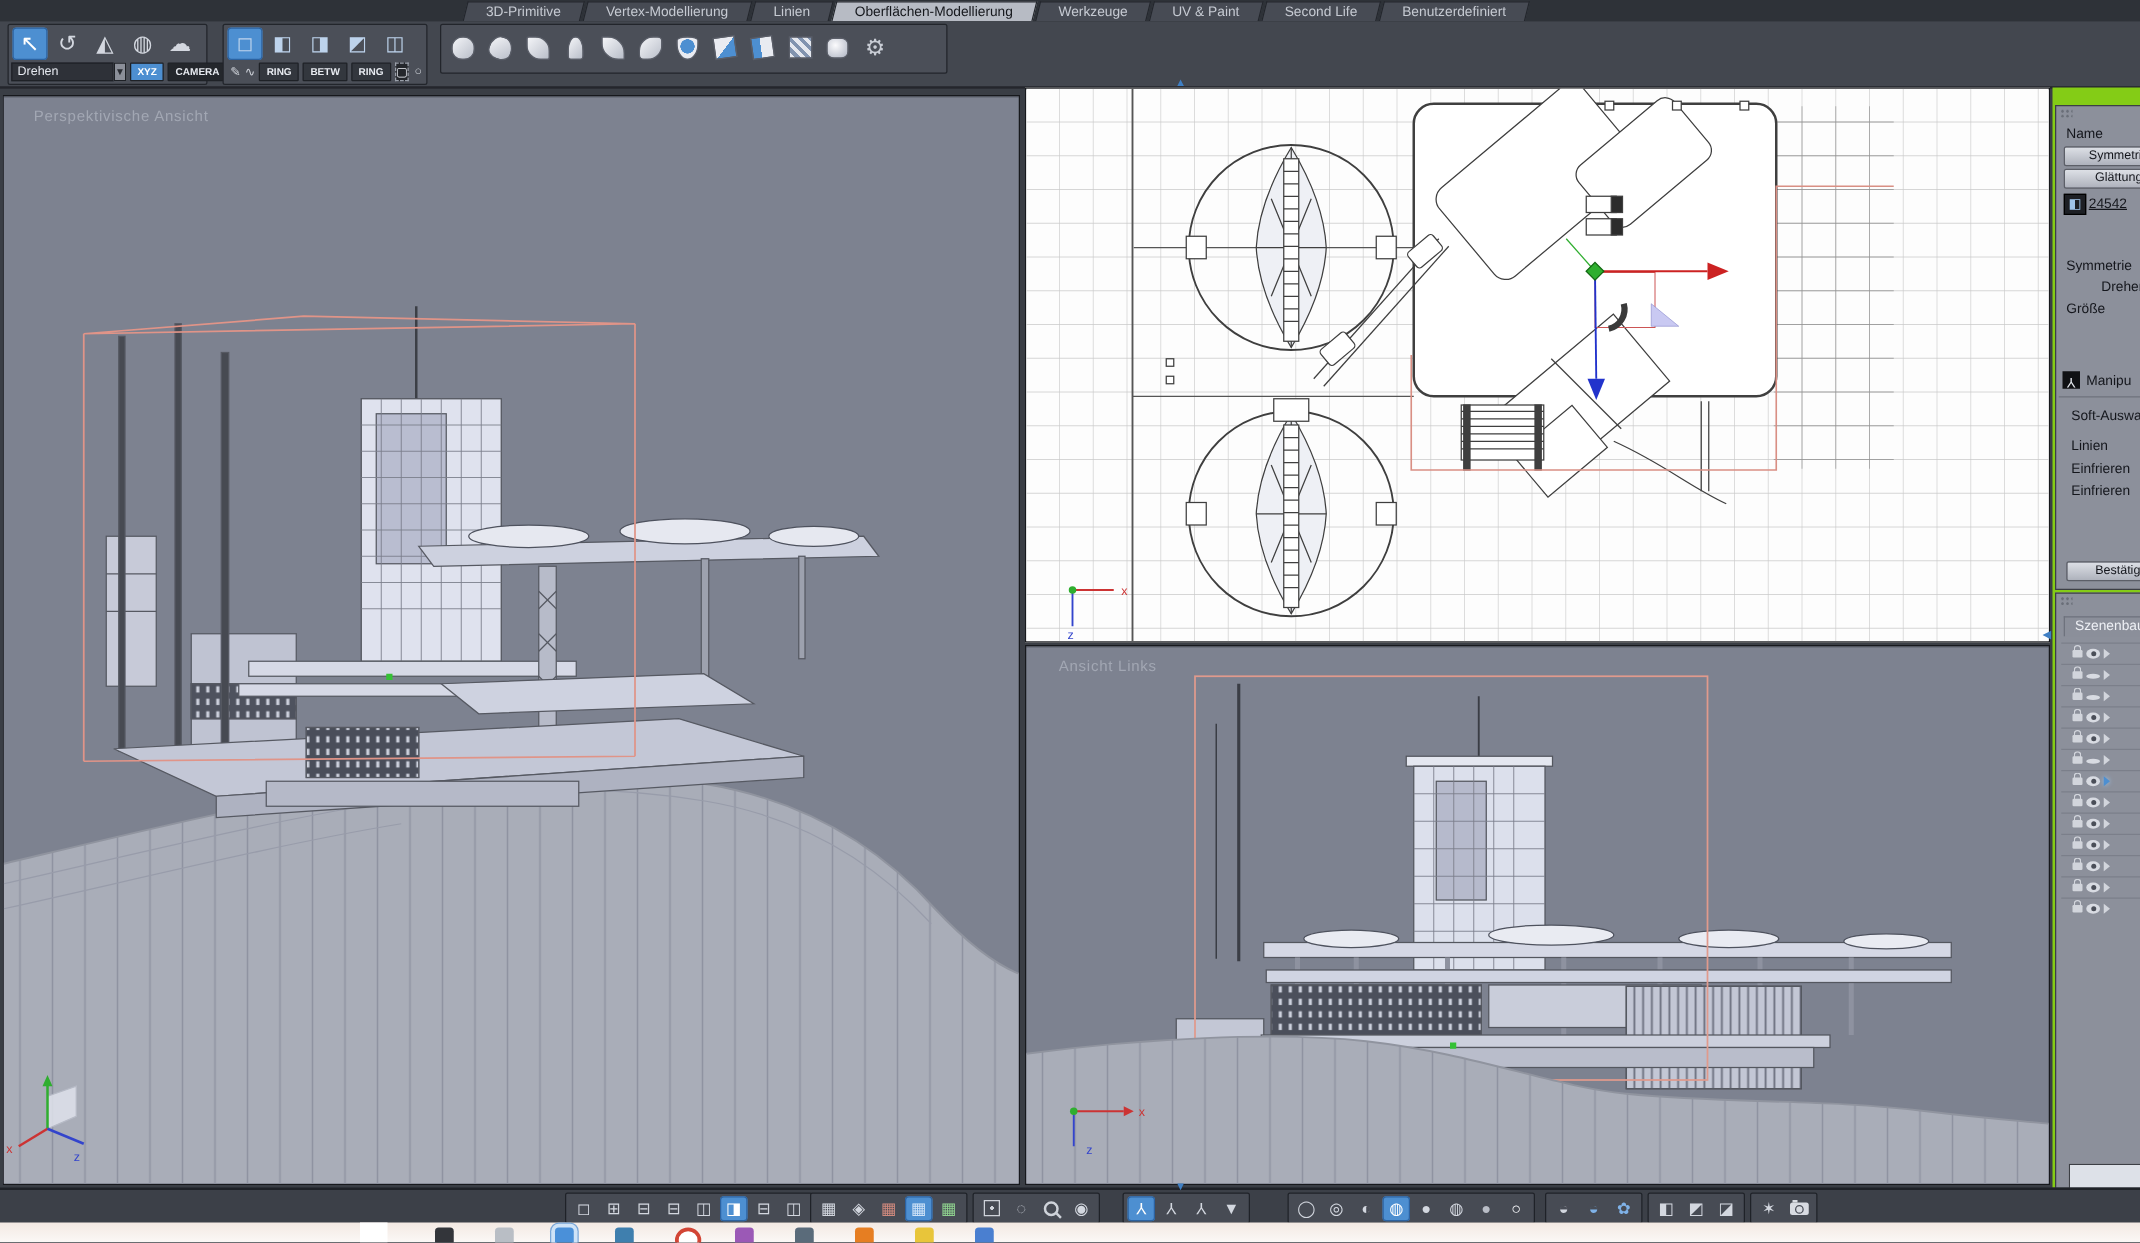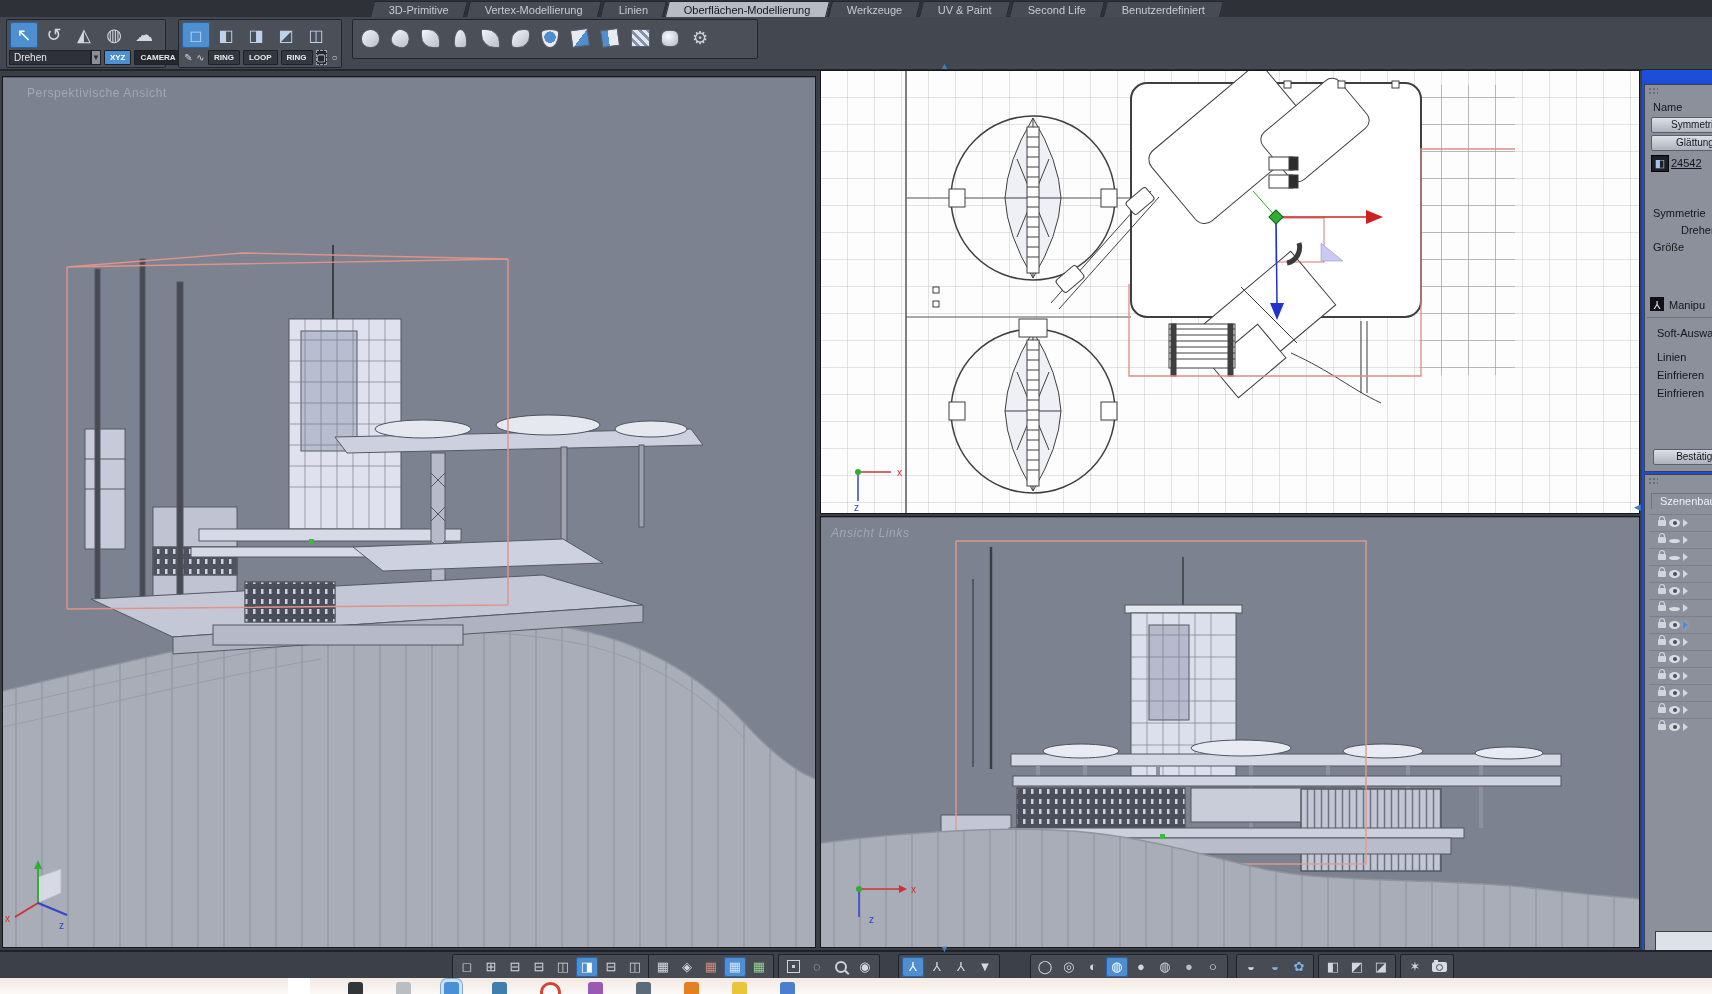--- a/index.html
+++ b/index.html
@@ -54,21 +54,21 @@
   
   .vp{position:absolute;border:1px solid #17191d;box-shadow:inset 0 1px 0 #5c606b;}
   .vplabel{position:absolute;left:24px;top:9px;font-size:12px;letter-spacing:.6px;color:#a2a7b3;z-index:5;}
   #vp-persp{left:2px;top:76px;width:812px;height:870px;background:#7d8290;}
   #vp-plan {left:820px;top:70px;width:818px;height:442px;background:#fdfdfd;}
   #vp-left {left:820px;top:516px;width:818px;height:430px;background:#7d8290;}
   .vp svg{position:absolute;left:0;top:0;}
   .scrollmark{position:absolute;color:#3f7fc4;font-size:9px;z-index:6;}
 
   
-  #sidebar{left:1642px;top:70px;width:70px;height:908px;background:#1d4ed8;overflow:hidden;}
+  #sidebar{left:1642px;top:70px;width:70px;height:908px;background:#84cc16;overflow:hidden;}
   .sbpanel{position:absolute;left:2px;width:76px;background:#8c909b;border:1px solid #3c3f45;}
   .dots{height:7px;margin:2px 0 0 3px;background:
      radial-gradient(circle,#6a6e78 1px,transparent 1.2px) 0 0/4px 4px repeat;width:10px;}
   .sblabel{font-size:11px;color:#14161c;padding-left:8px;white-space:nowrap;position:absolute;}
   .sbbtn{position:absolute;left:6px;width:86px;height:14px;background:linear-gradient(#dde0e6,#aeb2bc);
      border:1px solid #5c5f68;border-radius:2px;font-size:10px;color:#14161c;text-align:center;
      line-height:14px;white-space:nowrap;}
   .cubechip{position:absolute;left:6px;width:16px;height:15px;background:#1d1f24;border:1px solid #000;
      color:#9fc3e8;font-size:11px;text-align:center;line-height:15px;}
   .manipchip{position:absolute;left:5px;width:14px;height:14px;background:#101114;color:#e8ebf1;
@@ -165,21 +165,21 @@
           <span class="ic big active cube">◻</span>
           <span class="ic big cube">◧</span>
           <span class="ic big cube">◨</span>
           <span class="ic big cube">◩</span>
           <span class="ic big cube">◫</span>
         </div>
       <div class="subrow" id="g2row2">
           <span class="mini">✎</span>
           <span class="mini">∿</span>
           <span class="btn-sm">RING</span>
-          <span class="btn-sm">LOOP</span>
+          <span class="btn-sm">BETW</span>
           <span class="btn-sm">RING</span>
           <span class="mini pressed">▢</span>
           <span class="mini">○</span>
         </div>
     </div>
     <div class="panel" style="left:352px;top:2px;width:404px;height:38px;">
       <div class="icrow" id="g3icons" style="height:36px;">
           <span class="ic big">
             <span class="tool-blob" style="border-radius: 50% 50% 46% 46%;"></span>
           </span>
@@ -387,21 +387,21 @@
         <line x1="37" y1="401" x2="70" y2="401" stroke="#cc3333" stroke-width="1.5"></line>
         <text x="76" y="405" fill="#cc3333" font-size="10">x</text>
         <line x1="37" y1="401" x2="37" y2="430" stroke="#3344cc" stroke-width="1.5"></line>
         <text x="33" y="440" fill="#3344cc" font-size="10">z</text>
         <circle cx="37" cy="401" r="3" fill="#2fae2f"></circle>
       </g>
     </svg>
   </div>
 
   <div id="vp-left" class="vp">
-    <div class="vplabel" style="left:10px;font-style:italic;">Ansicht Links</div>
+    <div class="vplabel" style="left:26px;">Ansicht Links</div>
     <svg width="818" height="430" viewBox="0 0 818 430">
       <defs>
         <pattern id="lv" width="26" height="12" patternUnits="userSpaceOnUse">
           <path d="M13,0 V12" stroke="#8f93a1" stroke-width="1.2"></path>
         </pattern>
         <pattern id="ld" width="8" height="10" patternUnits="userSpaceOnUse">
           <rect x="2" y="2" width="2.5" height="5" fill="#cdd1dd"></rect>
         </pattern>
         <pattern id="ll" width="7" height="10" patternUnits="userSpaceOnUse">
           <path d="M3.5,0 V10" stroke="#6d7180" stroke-width="1.5"></path>

